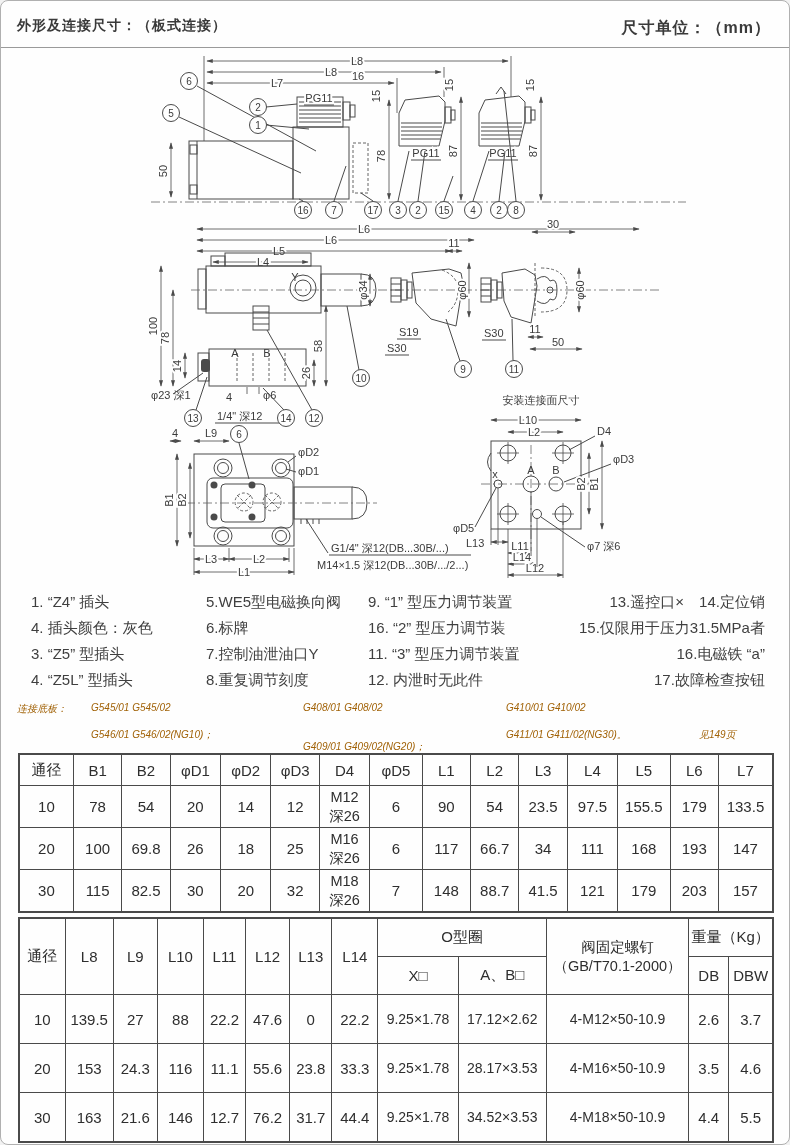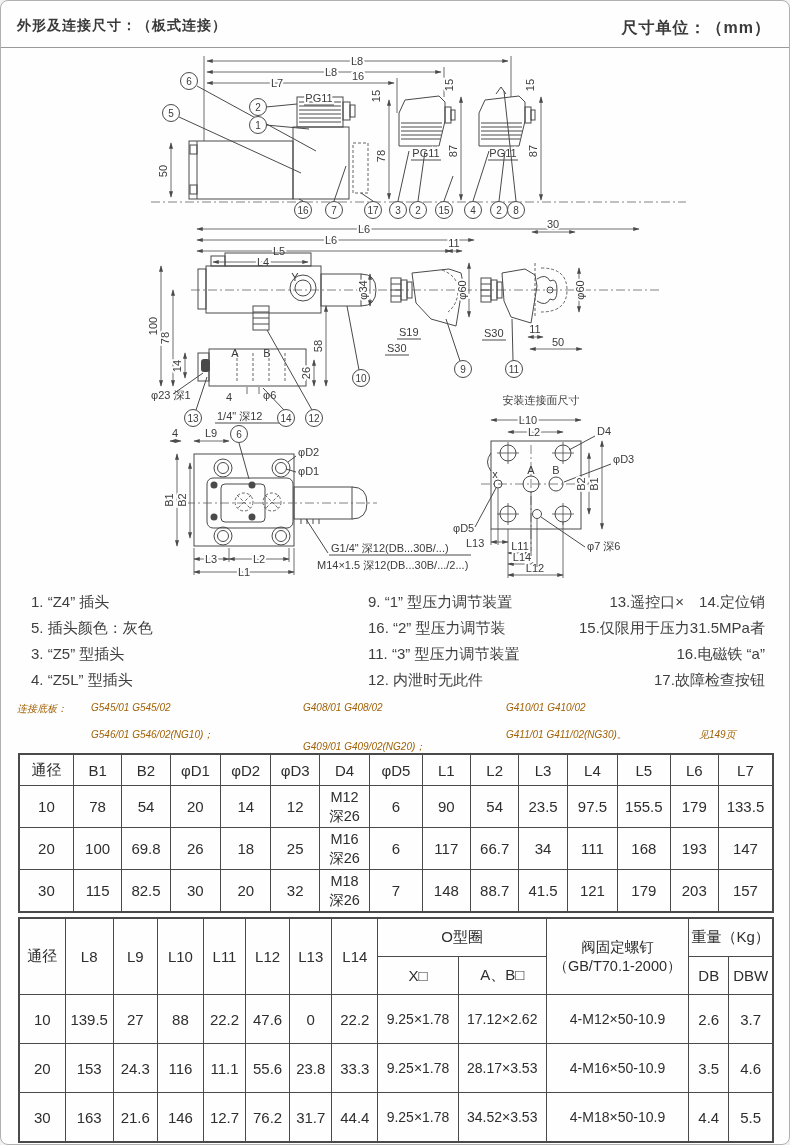--- a/index.html
+++ b/index.html
@@ -437,23 +437,29 @@
         <line class="dim" x1="562" y1="521" x2="562" y2="577"></line>
       <line class="dim" x1="490" y1="528" x2="490" y2="544"></line>
         <line class="dim" x1="497" y1="487" x2="497" y2="544"></line>
       <text class="halo" x="586" y="549" font-size="10">φ7 深6</text>
       <line class="ln" x1="584" y1="546" x2="540" y2="516"></line>
     </g>
   </svg>
 
   <div class="legend-col" style="left:30px;top:588px;">
     <div>1. “Z4” 插头</div>
-    <div>5. 插头颜色：灰色</div>
+    <div>4. 插头颜色：灰色</div>
     <div>3. “Z5” 型插头</div>
     <div>4. “Z5L” 型插头</div>
+  </div>
+  <div class="legend-col" style="left:205px;top:588px;">
+    <div>5.WE5型电磁换向阀</div>
+    <div>6.标牌</div>
+    <div>7.控制油泄油口Y</div>
+    <div>8.重复调节刻度</div>
   </div>
   <div class="legend-col" style="left:367px;top:588px;">
     <div>9. “1” 型压力调节装置</div>
     <div>16. “2” 型压力调节装</div>
     <div>11. “3” 型压力调节装置</div>
     <div>12. 内泄时无此件</div>
   </div>
   <div class="legend-col" style="left:578px;top:588px;text-align:right;">
     <div>13.遥控口×　14.定位销</div>
     <div>15.仅限用于压力31.5MPa者</div>

